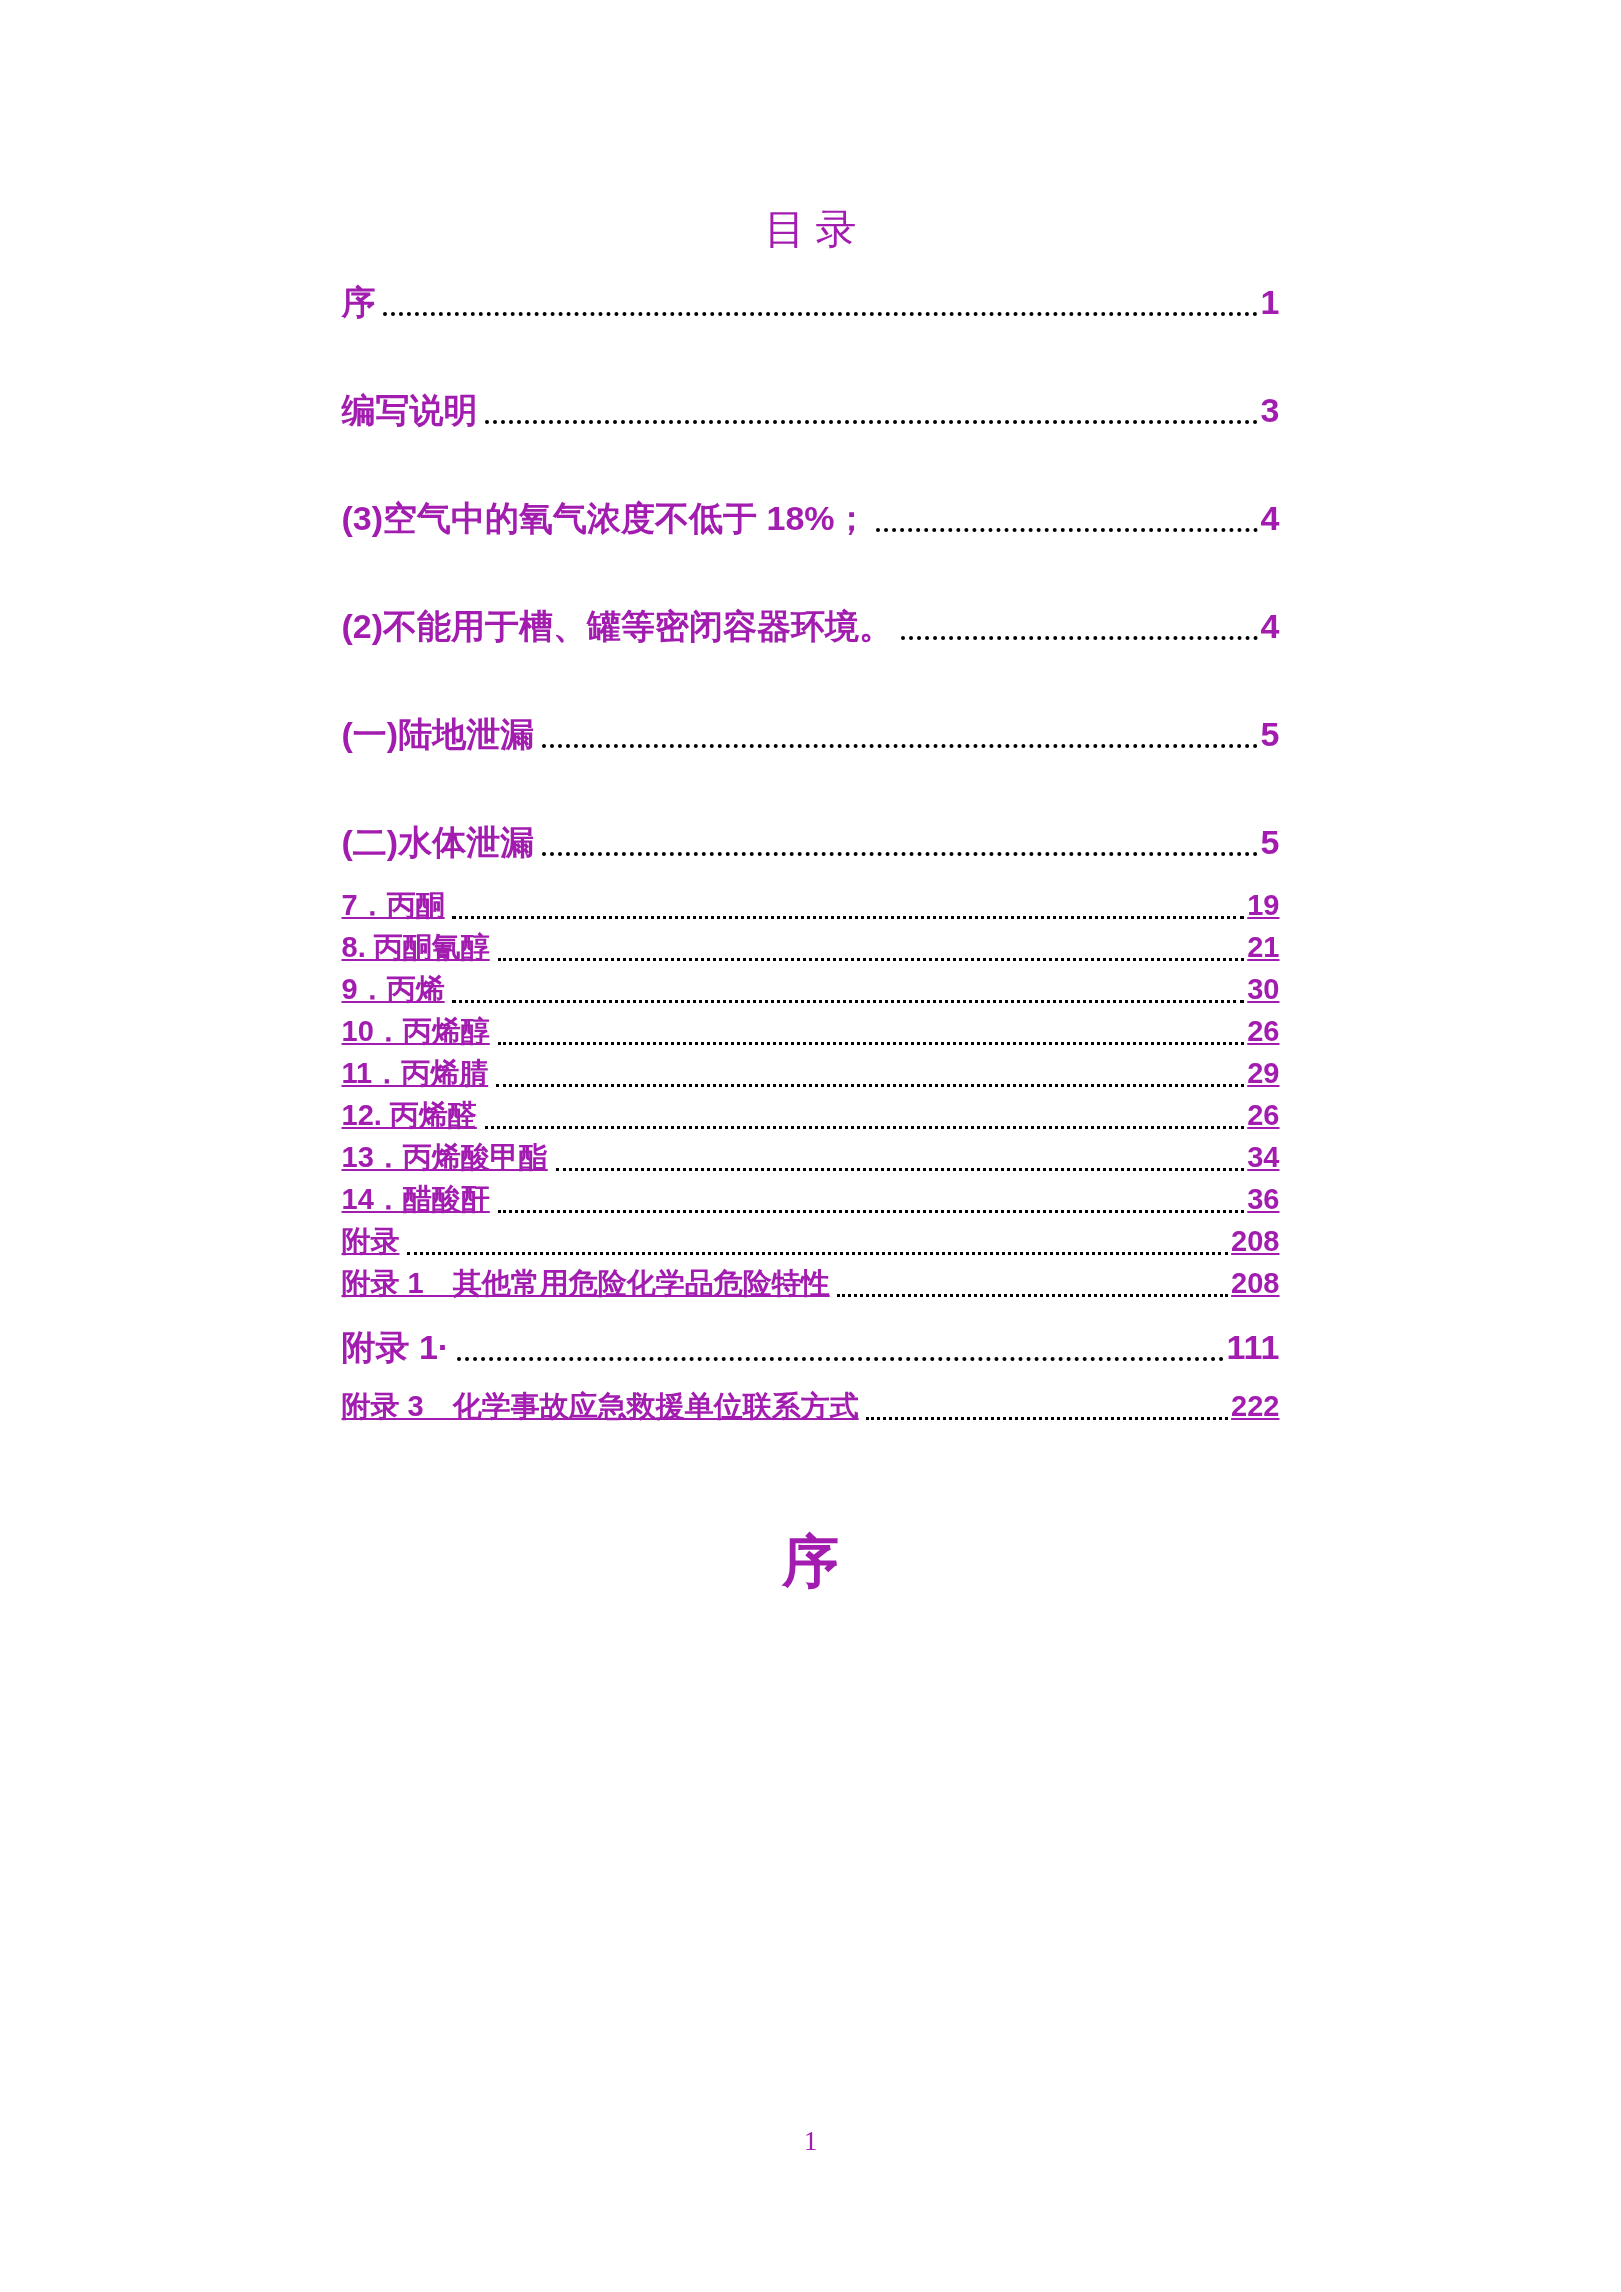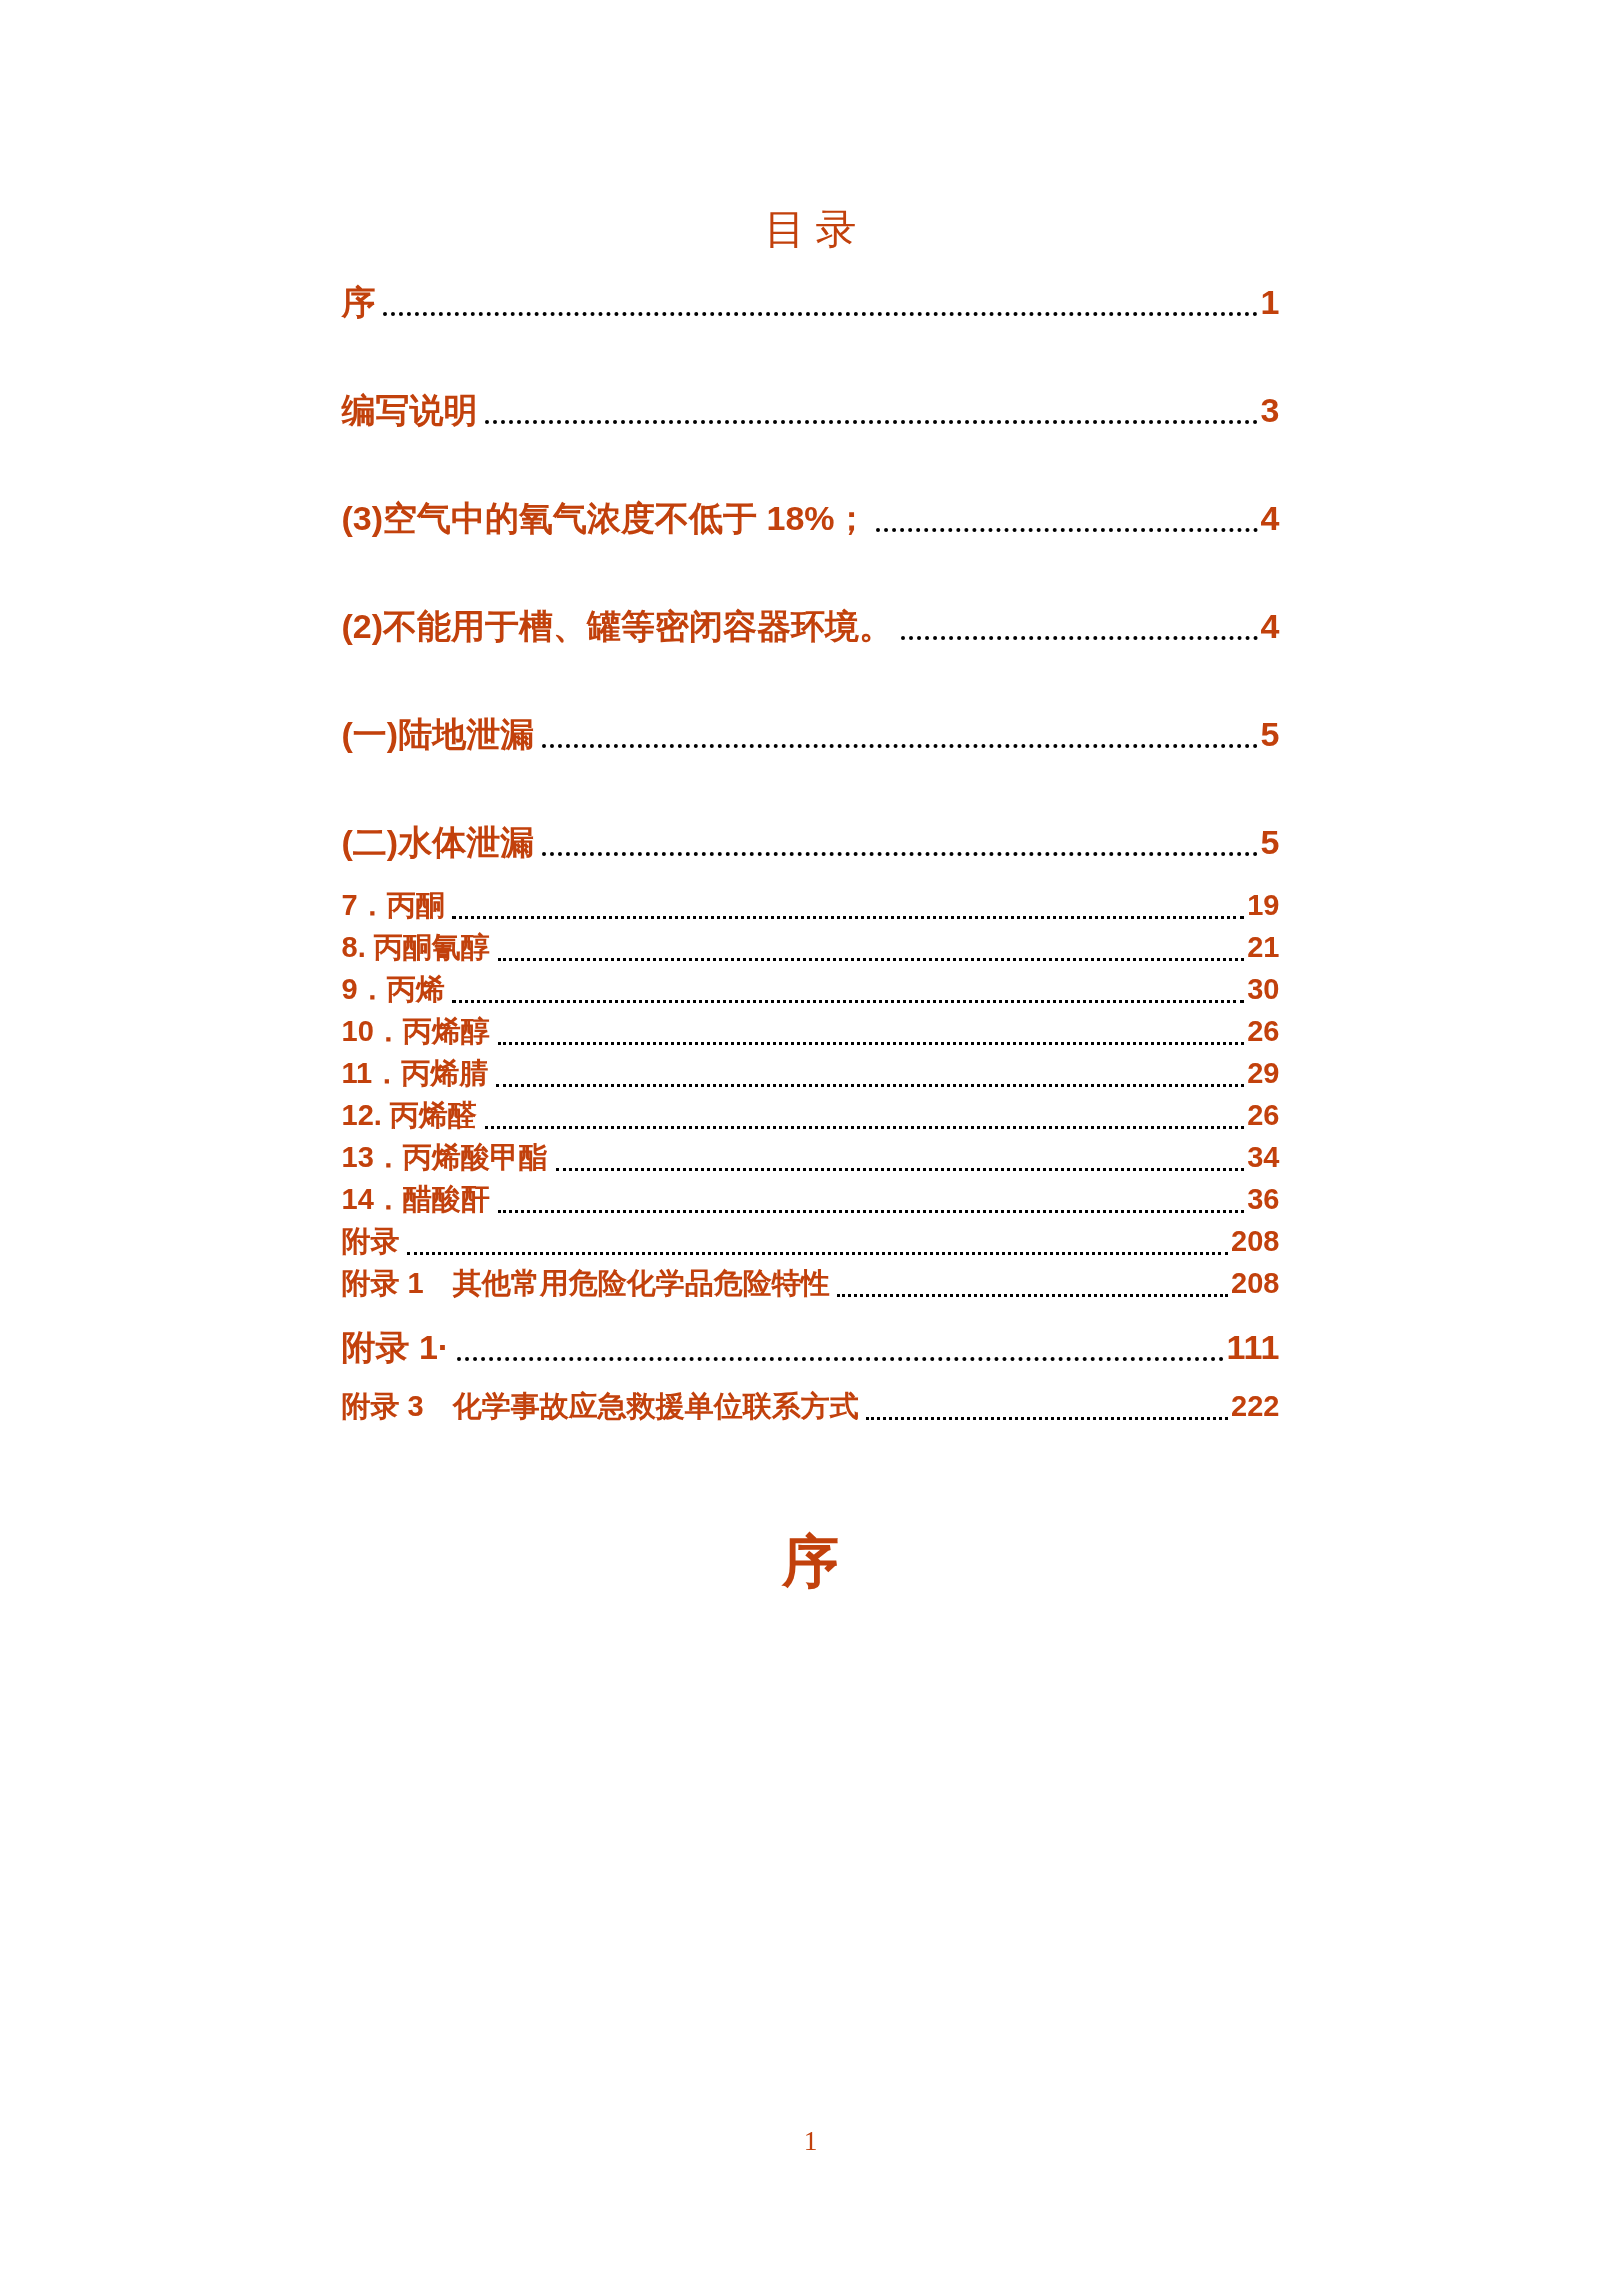--- a/index.html
+++ b/index.html
@@ -2,21 +2,21 @@
 <html lang="zh"><head>
 <meta charset="utf-8">
 <title>目录</title>
 <style>
   html,body { margin:0; padding:0; background:#ffffff; }
   .page {
     position:relative;
     width:1428px; height:2293px;
     margin:0 auto;
     background:#ffffff;
-    color:#c2410c;
+    color:#a21caf;
     box-sizing:border-box;
     padding:0 245px;
     overflow:hidden;
     font-family:"Liberation Sans", sans-serif;
   }
 
   
   .doc-title {
     margin:0;
     padding-top:206px;
@@ -31,21 +31,21 @@
 
   
   .toc { display:block; }
   .toc-row {
     display:flex;
     align-items:flex-end;
     font-weight:700;
     white-space:nowrap;
   }
   .toc-row.lv1 { font-size:34px; line-height:43px; margin-top:65px; }
-  .toc-row.lv2 { font-size:29px; line-height:42px; margin-top:0; }
+  .toc-row.lv2 { font-size:29px; line-height:42px; margin-top:0;text-decoration:underline; }
   .toc .toc-row:nth-child(1)  { margin-top:28px; }   
   .toc .toc-row:nth-child(7)  { margin-top:19.6px; }   
   .toc .toc-row:nth-child(17) { margin-top:22.5px; margin-bottom:15.7px;text-align:center; } 
 
   .toc-label { white-space:nowrap; }
   .toc-leader {
     flex:1;
     min-width:29px;
     border-bottom:4.9px dotted #000;
     margin:0 2.9px 7.8px 7.8px;

